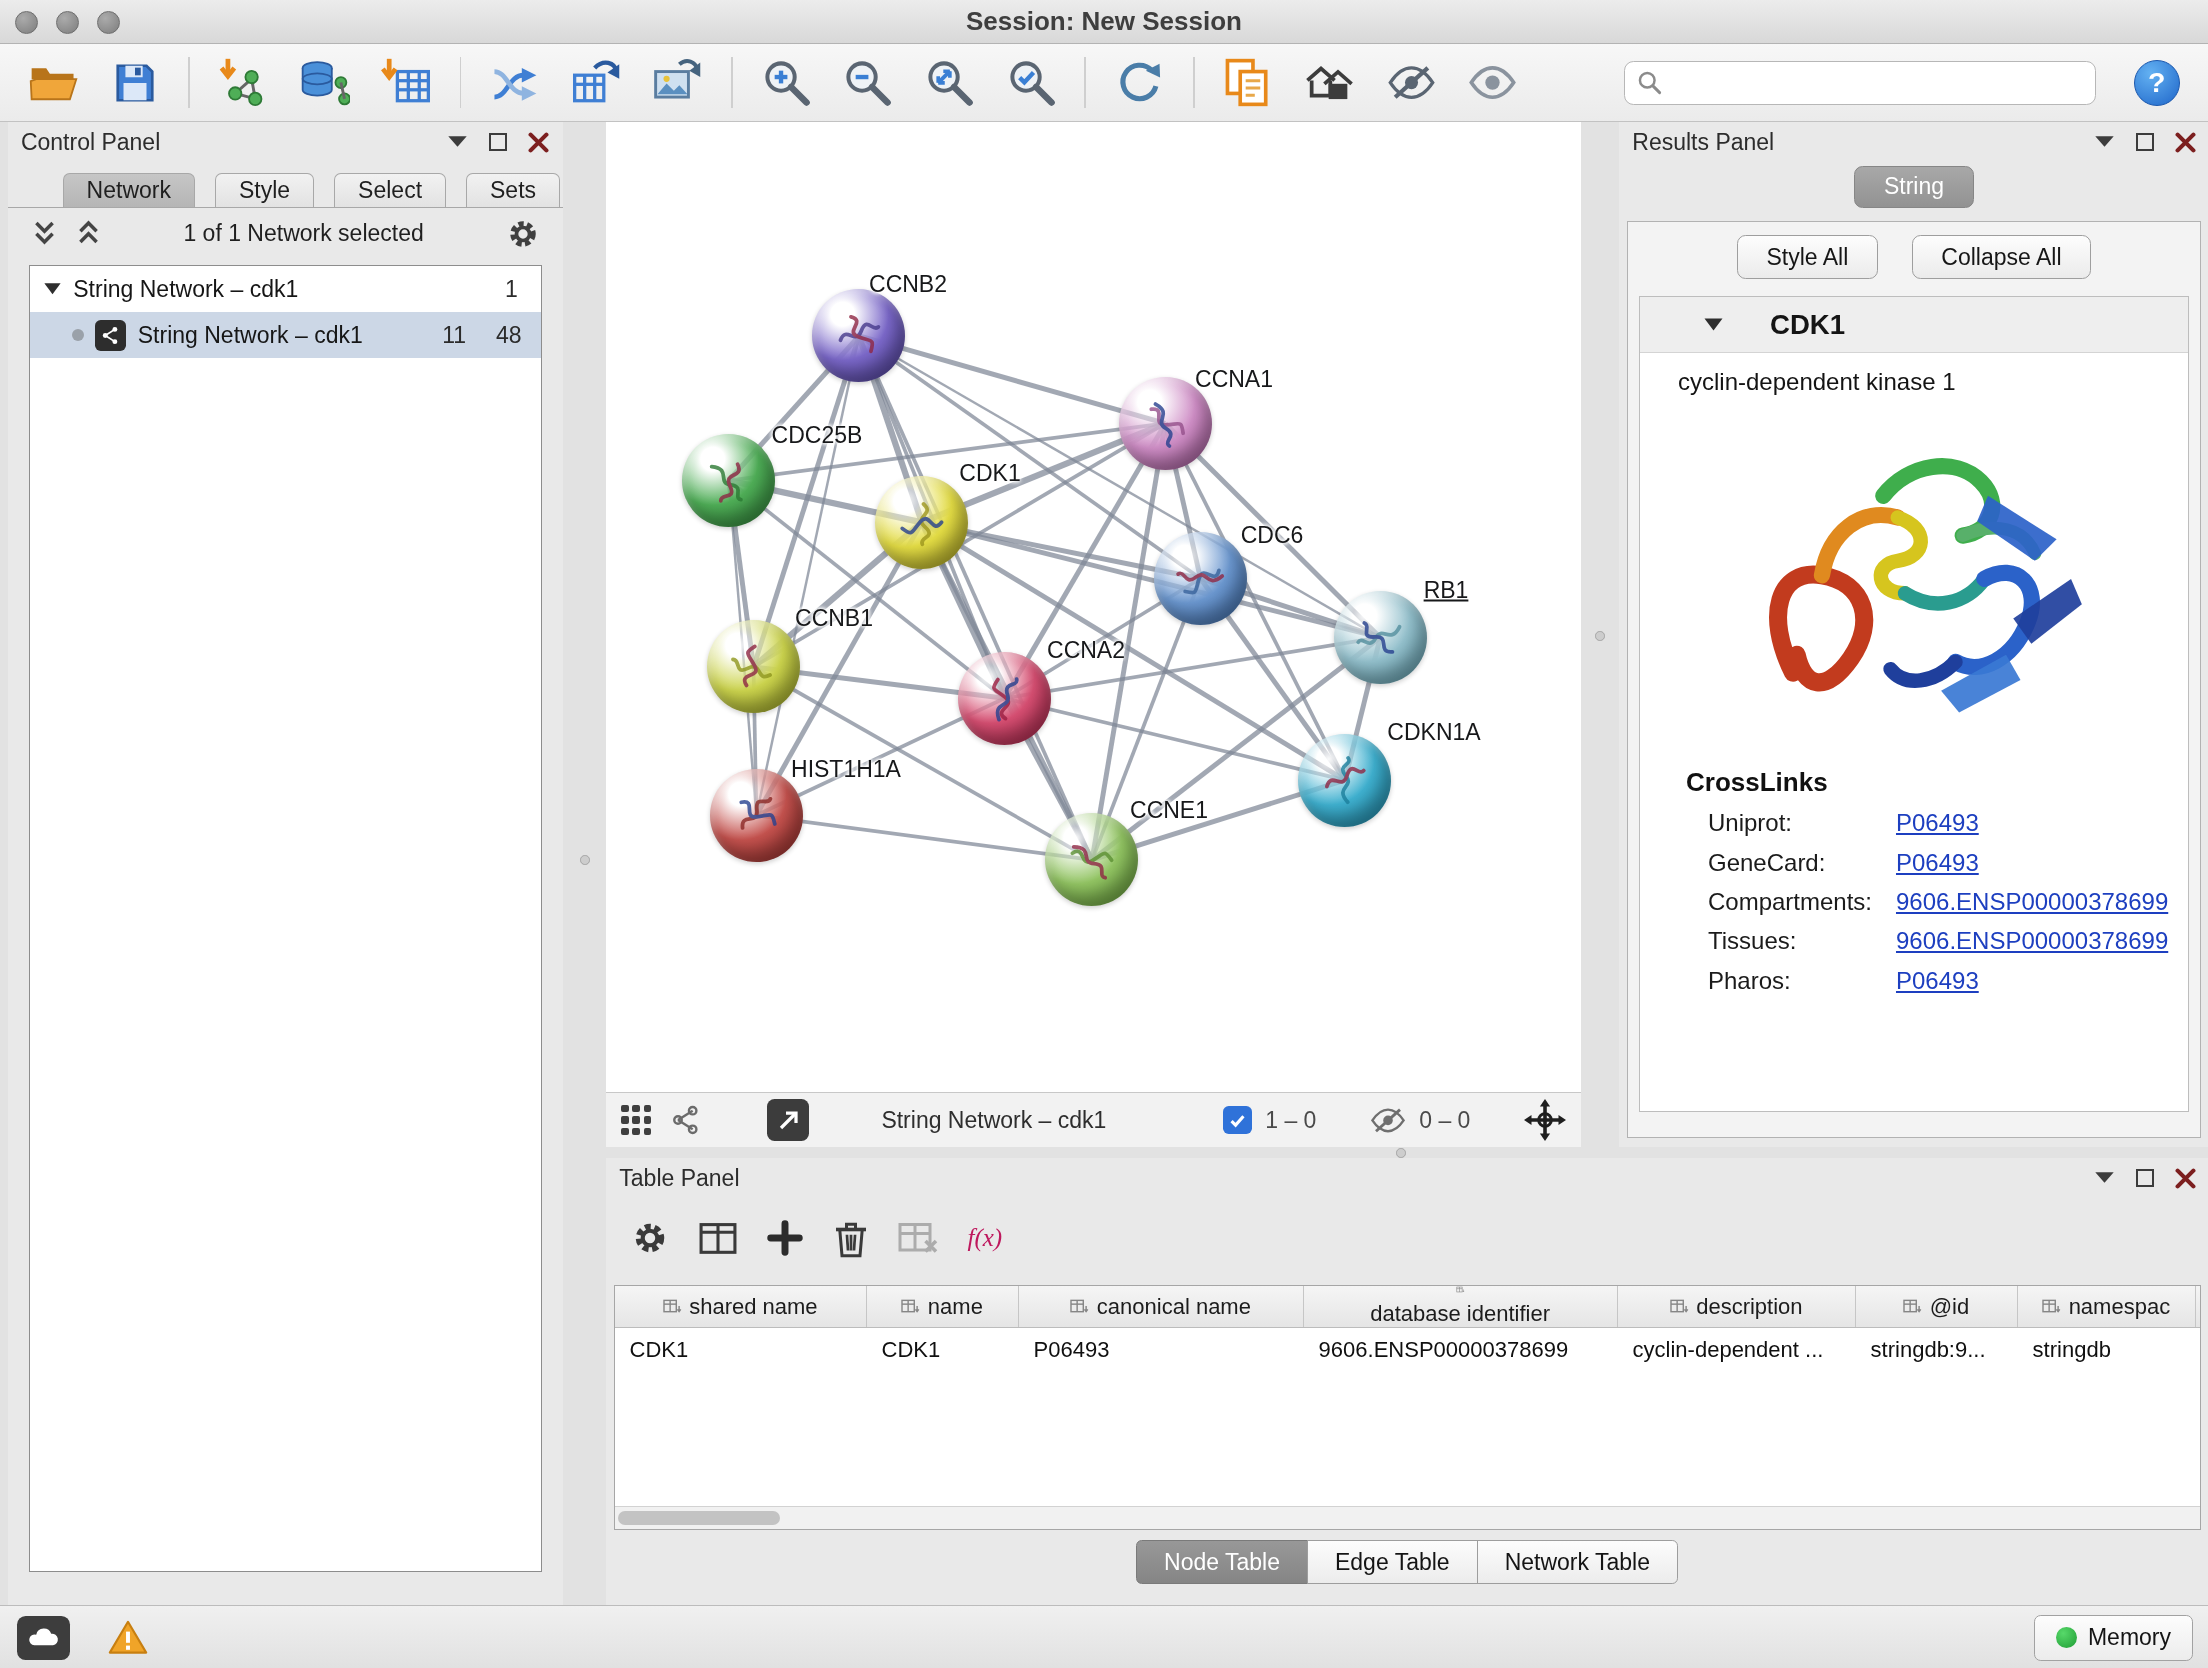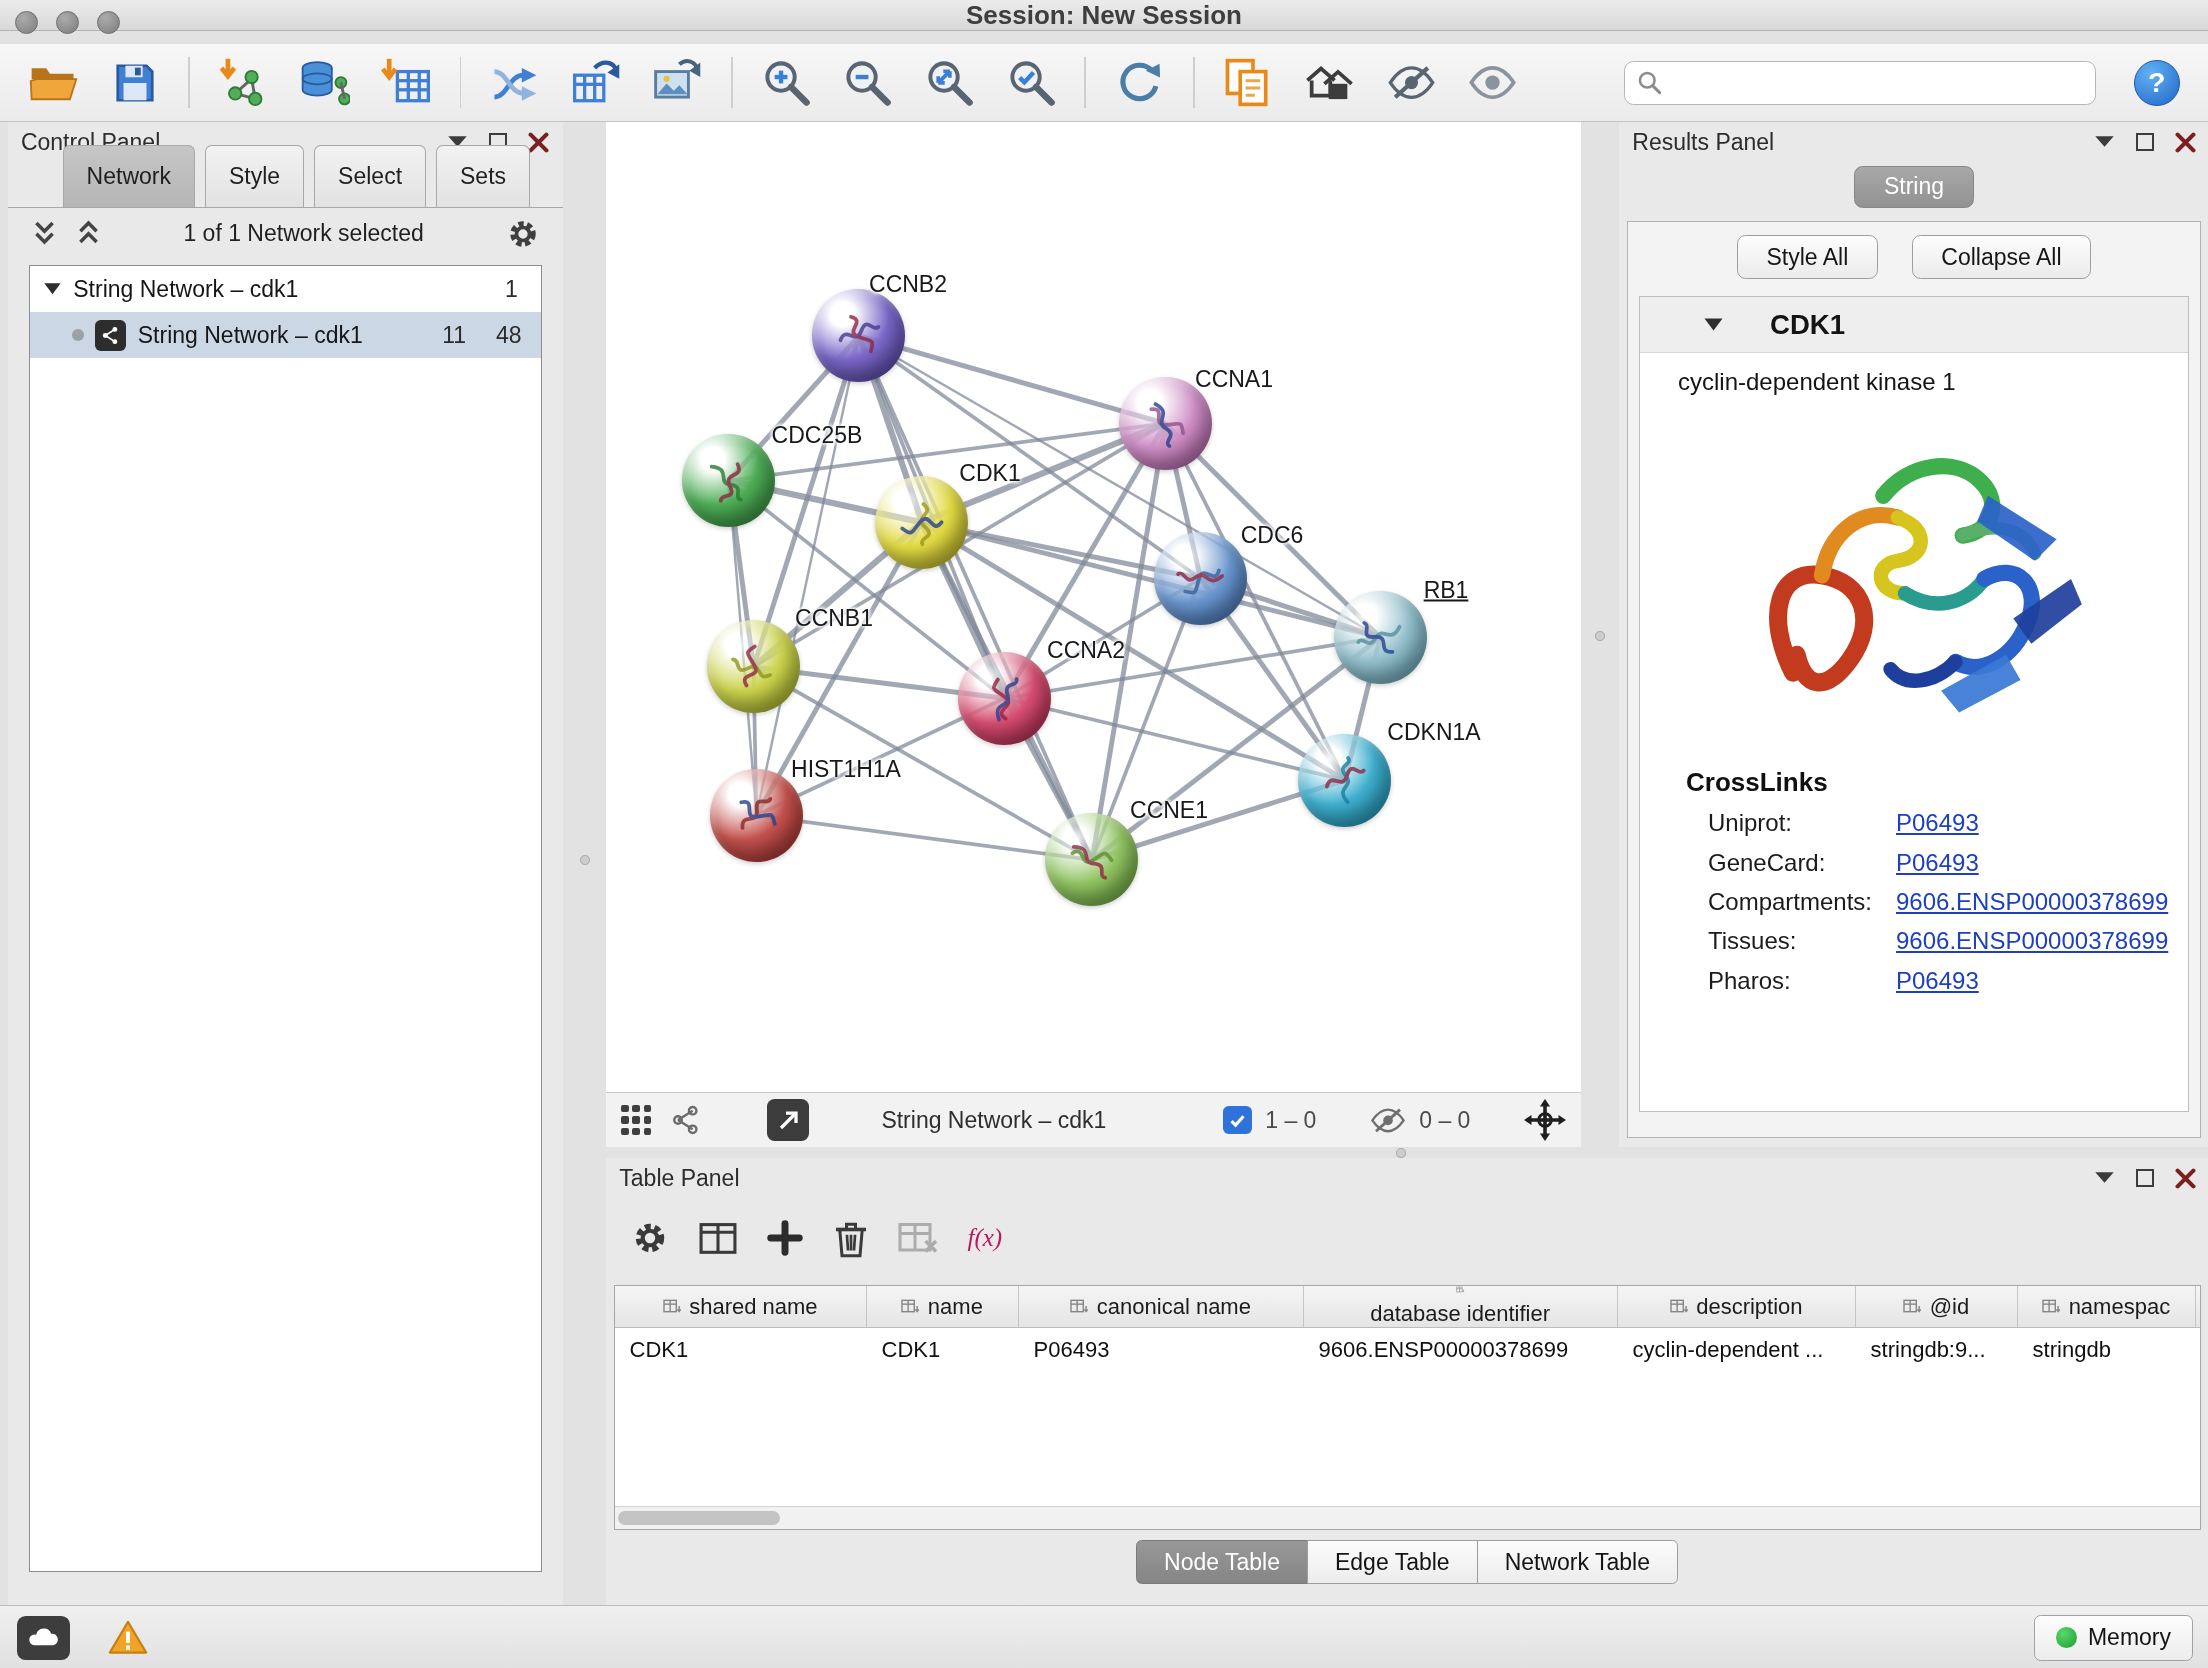--- a/index.html
+++ b/index.html
@@ -1,20 +1,20 @@
 <!DOCTYPE html>
 <html style="font-size:15px"><head>
 <meta charset="utf-8">
 <style>
 *{margin:0;padding:0;box-sizing:border-box}
 html,body{width:2208px;height:1668px;overflow:hidden;background:#e2e2e2;font-family:"Liberation Sans",sans-serif}
 svg{display:block}
 
 
-#titlebar{position:absolute;left:0;top:0;width:2208px;height:31px;background:linear-gradient(#ececec,#d8d8d8);border-bottom:1px solid #b3b3b3;display:flex;align-items:center;justify-content:center}
+#titlebar{position:absolute;left:0;top:0;width:2208px;height:44px;background:linear-gradient(#ececec,#d8d8d8);border-bottom:1px solid #b3b3b3;display:flex;align-items:center;justify-content:center}
 #traffic{position:absolute;left:15px;top:10.5px;display:flex;gap:18px}
 .light{width:23px;height:23px;border-radius:50%;background:radial-gradient(circle at 35% 30%,#ababab,#7d7d7d);border:1px solid #6e6e6e}
 #win-title{font-size:26px;font-weight:bold;color:#3e3e3e}
 
 
 #toolbar{position:absolute;left:0;top:44px;width:2208px;height:78px;background:linear-gradient(#f7f7f7,#ebebeb);border-bottom:1px solid #c2c2c2;display:flex;align-items:center;padding:0 15px;gap:5.7px}
 .tbtn{width:76px;height:67px;display:flex;align-items:center;justify-content:center;border-radius:7.6px;flex:none}
 .tsep{width:1.9px;height:51px;background:#cfcfcf;margin:0 9.5px;flex:none}
 #search-box{margin-left:auto;width:472px;height:44px;background:#fff;border:1.9px solid #b7b7b7;border-radius:9.5px;display:flex;align-items:center;padding:0 11.4px;gap:9.5px;flex:none}
 #search-box input{border:none;outline:none;flex:1;font-size:23px;font-family:"Liberation Sans",sans-serif;color:#333;background:transparent}
@@ -23,21 +23,21 @@
 
 .panel{position:absolute;background:#e9e9e9}
 .phead{height:40px;display:flex;align-items:center;padding:0 13.3px;font-size:23px;color:#2c2c2c}
 .picons{margin-left:auto;display:flex;align-items:center;gap:21px}
 .pmax{width:18px;height:18px;border:2.4px solid #3c3c3c}
 .sdot{position:absolute;width:9.5px;height:9.5px;border-radius:50%;background:#cdcdcd;border:1px solid #a5a5a5}
 
 
 #control-panel{left:7.6px;top:122px;width:555px;height:1484px}
 #cp-tabs{display:flex;align-items:flex-end;height:46px;padding:0 0 0 55px;border-bottom:1px solid #a8a8a8}
-.cptab{padding:17px 23px;font-size:23px;color:#1f1f1f;background:linear-gradient(#f2f2f2,#e2e2e2);border:1px solid #a8a8a8;border-bottom:none;border-radius:6.7px 6.7px 0 0;margin-right:10px}
+.cptab{padding:3px 23px;font-size:23px;color:#1f1f1f;background:linear-gradient(#f2f2f2,#e2e2e2);border:1px solid #a8a8a8;border-bottom:none;border-radius:6.7px 6.7px 0 0;margin-right:20px}
 .cptab.sel{background:linear-gradient(#c6c6c6,#b5b5b5)}
 #cp-ctrl{height:51px;display:flex;align-items:center;padding:0 23px;gap:17px;font-size:23px;color:#1f1f1f}
 #cp-status{flex:1;text-align:center}
 #cp-tree{position:absolute;left:21px;top:143px;right:21px;bottom:34px;background:#fff;border:1px solid #8d8d8d;overflow:hidden}
 .tree-row{height:46px;display:flex;align-items:center;font-size:23px;color:#161616;padding:0 13.3px;gap:11.4px}
 .tree-row .cnt{margin-left:auto;color:#2b2b2b;padding-right:9.5px}
 #tree-child{background:#ccd7e6;padding-left:42px}
 .bullet{width:12.4px;height:12.4px;border-radius:50%;background:#9aa1a9;flex:none}
 .share-badge{width:31px;height:31px;border-radius:5.7px;background:#2d2d2d;display:flex;align-items:center;justify-content:center;flex:none}
 #tree-child .cnt2{margin-left:auto;display:flex;gap:30px;color:#2b2b2b;padding-right:5.7px}

